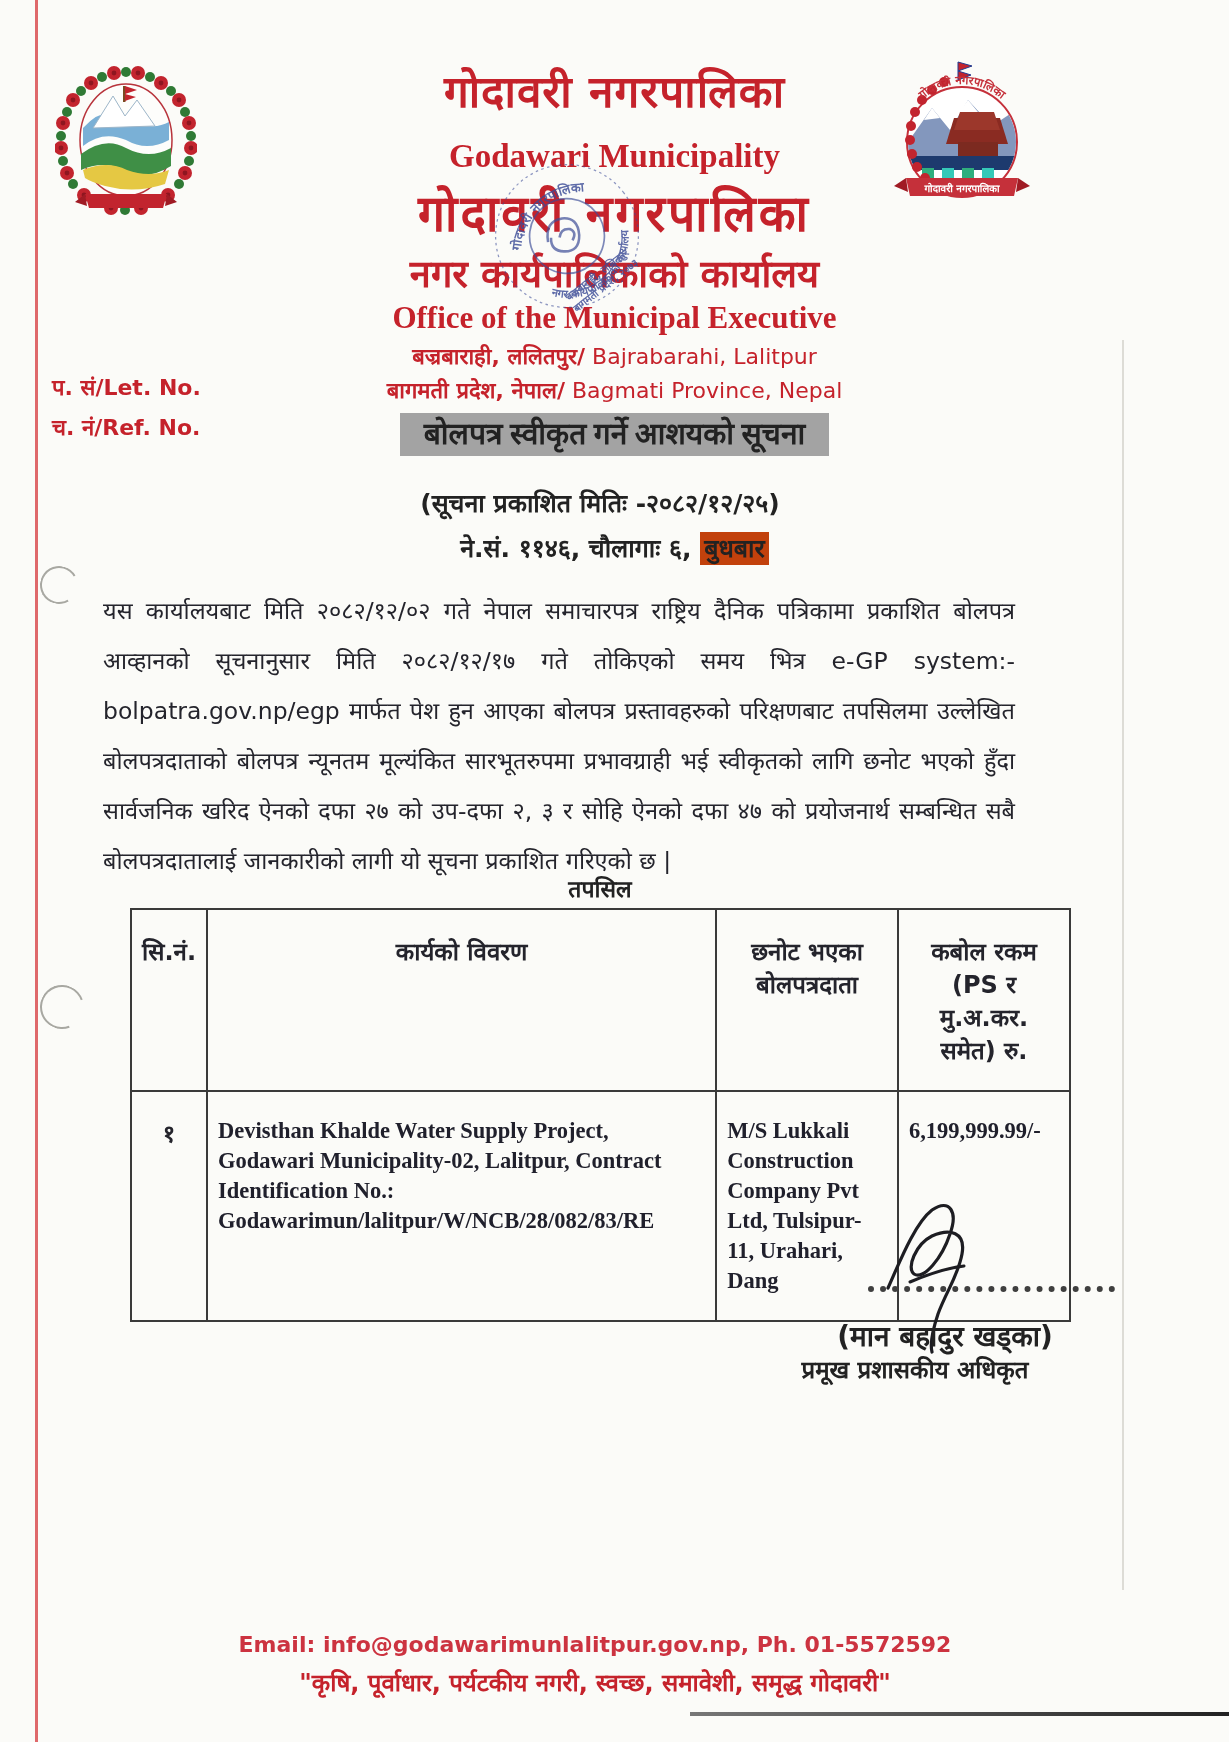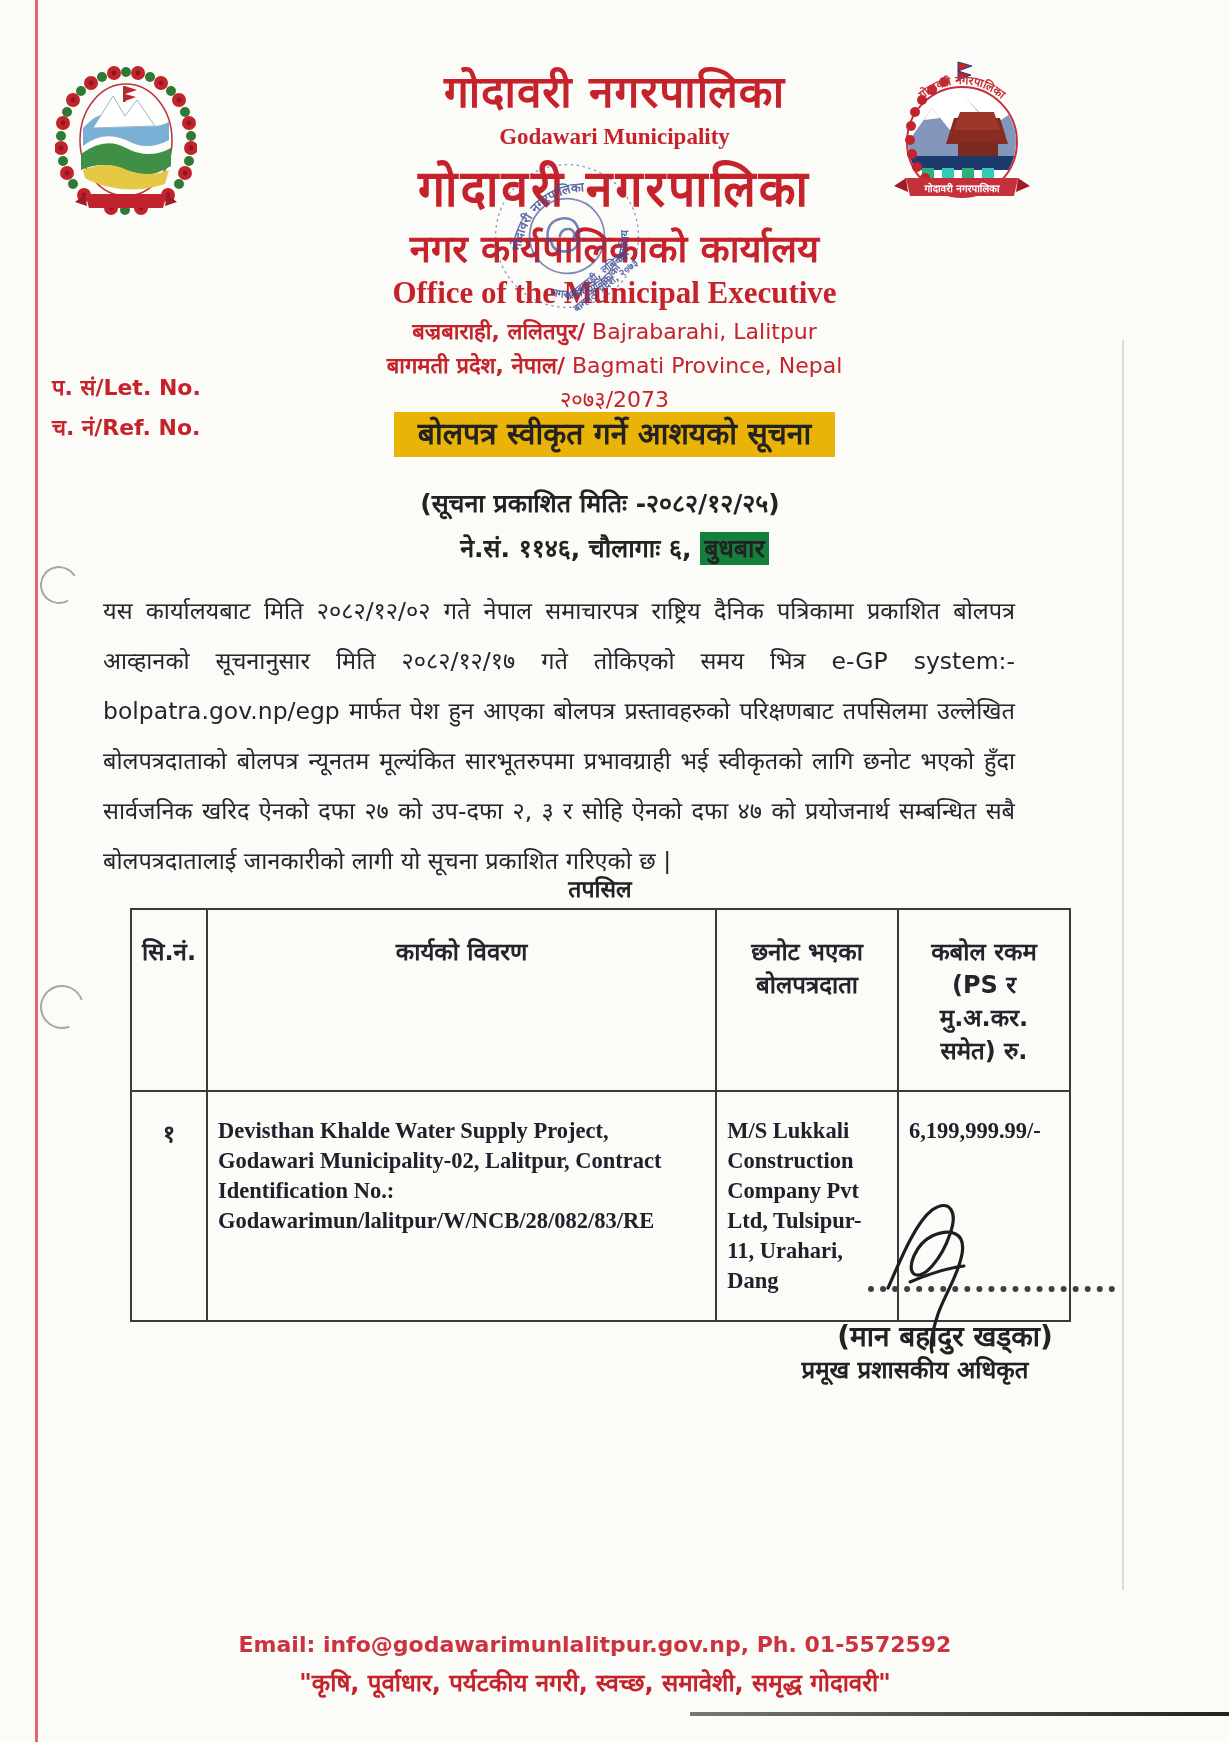--- a/index.html
+++ b/index.html
@@ -15,35 +15,35 @@
   
   .edge-line{left:35px;top:0;width:3px;height:1742px;background:#d94f52;opacity:.85;}
   .faint-vline{left:1122px;top:340px;width:2px;height:1250px;background:#dddcd6;}
   .bottom-line{left:690px;top:1712px;width:539px;height:4px;background:linear-gradient(90deg,#777,#222);}
   .hole{border:2px solid #a8a8a2;border-radius:50%;background:transparent;border-right-color:transparent;}
   .hole1{left:40px;top:566px;width:34px;height:34px;transform:rotate(15deg);}
   .hole2{left:40px;top:985px;width:40px;height:40px;transform:rotate(25deg);}
   
   .lh{left:0;top:60px;width:1229px;}
   .lh-title-np{font-size:44px;font-weight:bold;letter-spacing:1px;}
-  .lh-title-en{font-size:23px;font-weight:bold;margin-top:4px;}
+  .lh-title-en{font-size:33px;font-weight:bold;margin-top:18px;}
   .lh-ornate{font-size:48px;font-weight:bold;letter-spacing:3px;margin-top:4px;
              font-family:"DejaVu Serif",serif;transform:scaleY(1.05);}
   .lh-office-np{font-size:38px;font-weight:bold;margin-top:2px;}
   .lh-office-en{font-size:31px;font-weight:bold;margin-top:2px;}
   .lh-addr{font-size:22px;margin-top:4px;}
   .lh-addr b{font-weight:bold;}
   .lh-year{font-size:22px;margin-top:4px;}
   .refs{left:52px;top:368px;font-size:22px;font-weight:bold;line-height:40px;}
   
   .n-title{left:0;top:412px;width:1229px;font-size:30px;font-weight:bold;}
-  .n-title span{background:#eab308;padding:4px 24px 6px;}
+  .n-title span{background:#a3a3a3;padding:4px 24px 6px;font-family:Liberation Serif, serif;}
   .n-pub{left:0;top:485px;width:1200px;font-size:25px;font-weight:bold;}
   .n-ns{left:0;top:530px;width:1229px;font-size:25px;font-weight:bold;}
-  .n-ns .hl{background:#15803d;padding:2px 4px;}
+  .n-ns .hl{background:#c2410c;padding:2px 4px;}
   .body-par{left:103px;top:562px;width:912px;font-size:23.5px;line-height:50px;
             text-align:justify;color:#24242c;}
   .tapasil{left:130px;top:872px;width:940px;font-size:23px;font-weight:bold;}
   
   table.det{position:absolute;left:130px;top:908px;width:941px;border-collapse:collapse;
             color:#24242c;}
   table.det th,table.det td{border:2px solid #3a3a3a;vertical-align:top;padding:24px 10px;}
   table.det th{font-size:24px;font-weight:bold;height:118px;}
   table.det td{height:108px;}
   .c-sn{width:48px;text-align:center;}

